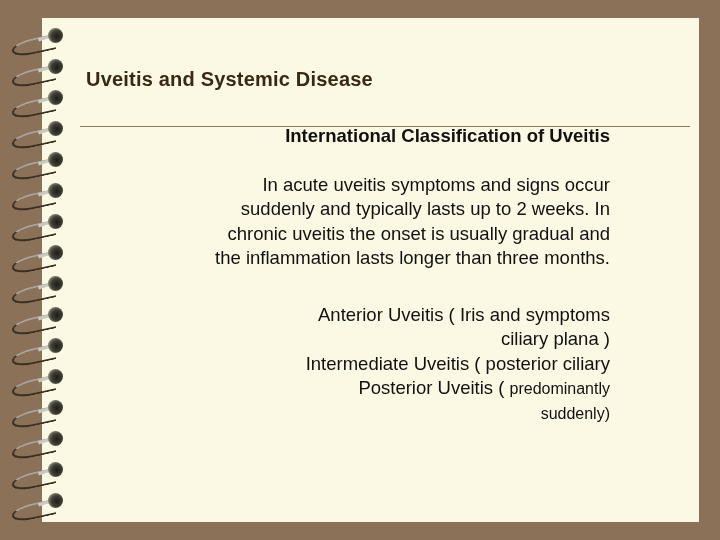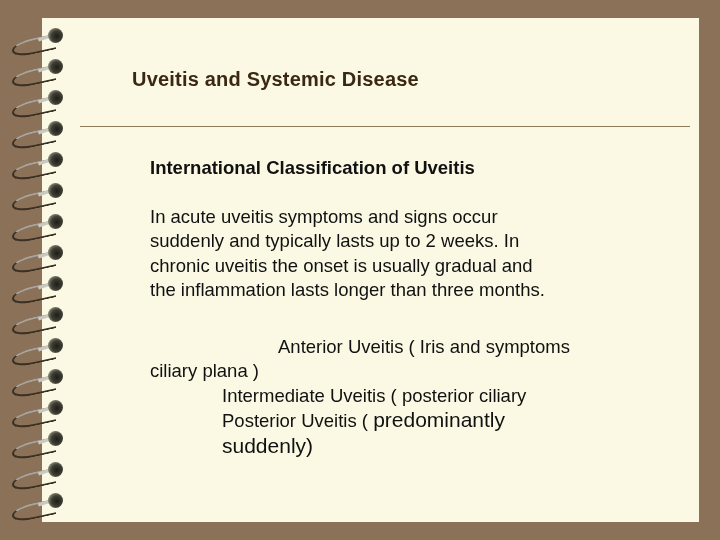--- a/index.html
+++ b/index.html
@@ -30,37 +30,36 @@
     background: radial-gradient(circle at 60% 55%, #1e1e18 0%, #3e3e34 45%, #8a8a78 75%, rgba(180,180,160,0.2) 100%);
   }
   .ring .shine {
     position: absolute; left: 28px; top: 2px; width: 16px; height: 3px;
     background: #c9c9c0; transform: rotate(-18deg);
   }
   .title {
     position: absolute; left: 86px; top: 68px;
     font-size: 20px; font-weight: bold; color: #3a2812;
     letter-spacing: 0.2px;
-    margin-left: 46px;
   }
   .rule {
     position: absolute; left: 80px; top: 126px; width: 610px; height: 0;
     border-top: 1.5px solid #8e7b5e;
   }
   .content {
-    position: absolute; left: 150px; top: 156px; width: 460px;
-    font-size: 18.5px; color: #111; line-height: 24.5px;
+    position: absolute; left: 150px; top: 124px; width: 460px;
+    font-size: 18.5px; color: #111; line-height: 24.5px; text-align: right;
   }
   .content .heading { font-weight: bold; }
   .line { white-space: nowrap; }
   .gap1 { height: 24px; }
   .gap2 { height: 32px; }
   .ind1 { padding-left: 128px; }
   .ind2 { padding-left: 72px; }
-  .bigger { font-size: 21px; }
+  .bigger { font-size: 16px; }
 </style>
 </head>
 <body>
 
 <div class="paper"></div>
 
 <div class="rings" id="rings">
     <div class="ring" style="top: 34px;">
       <div class="wire"></div>
       <div class="shine"></div>

